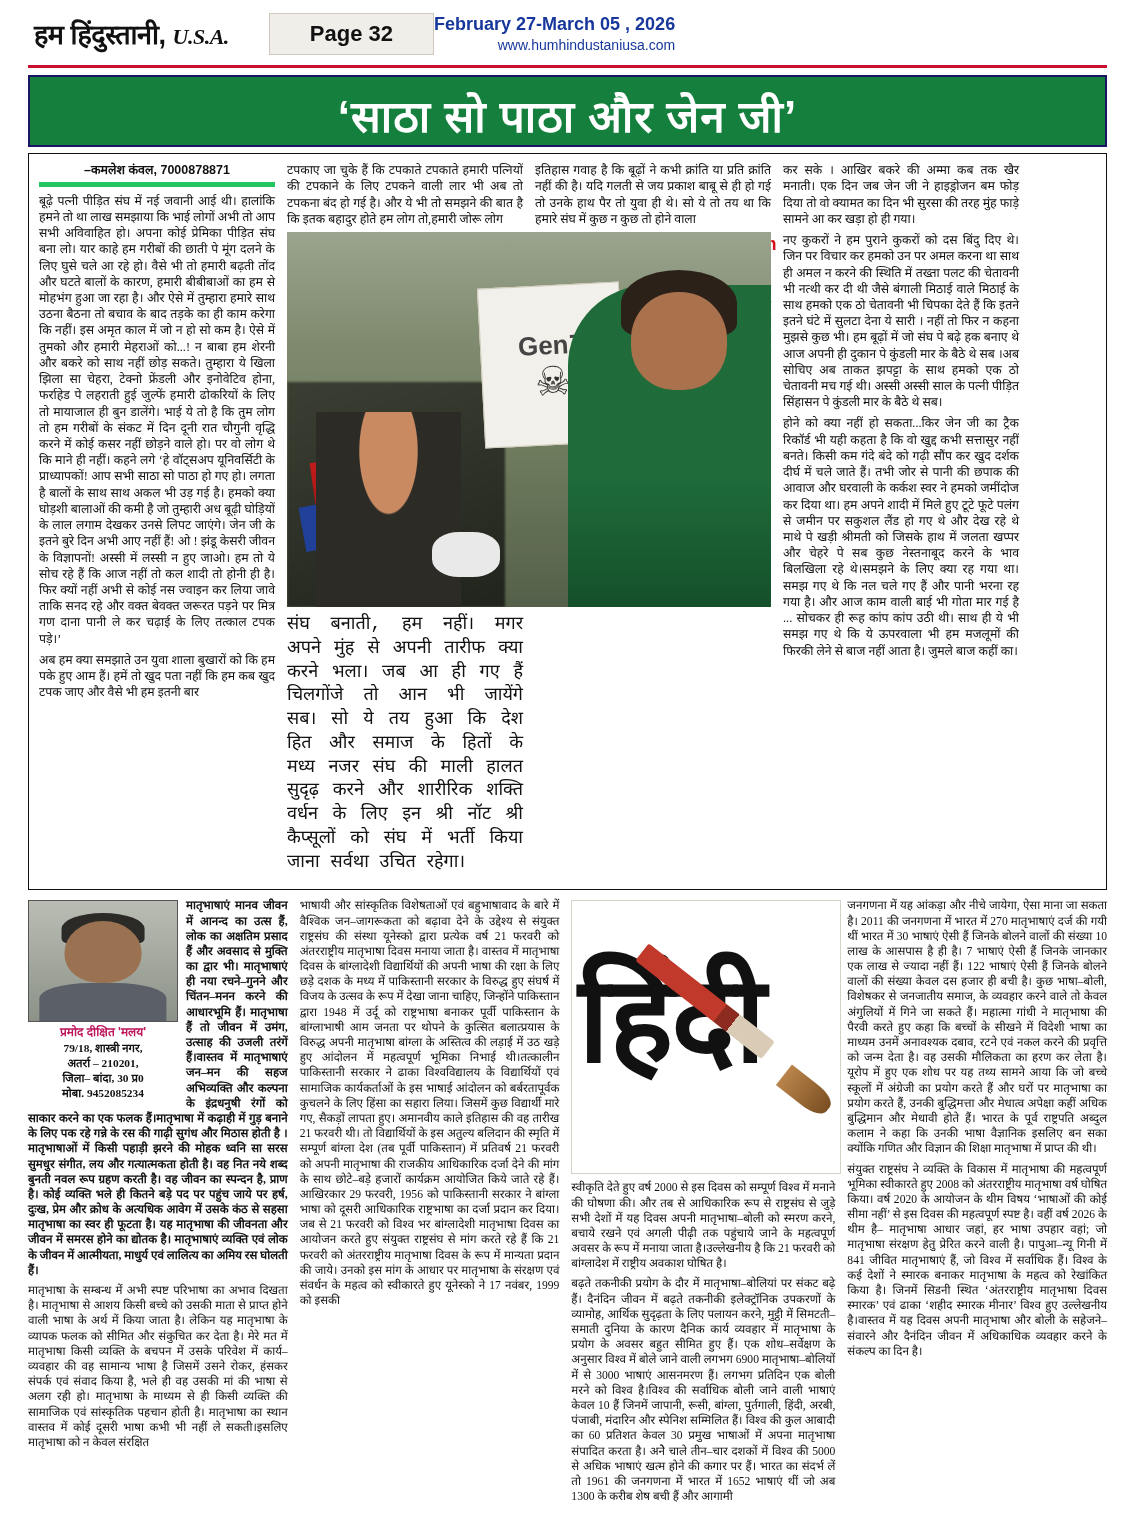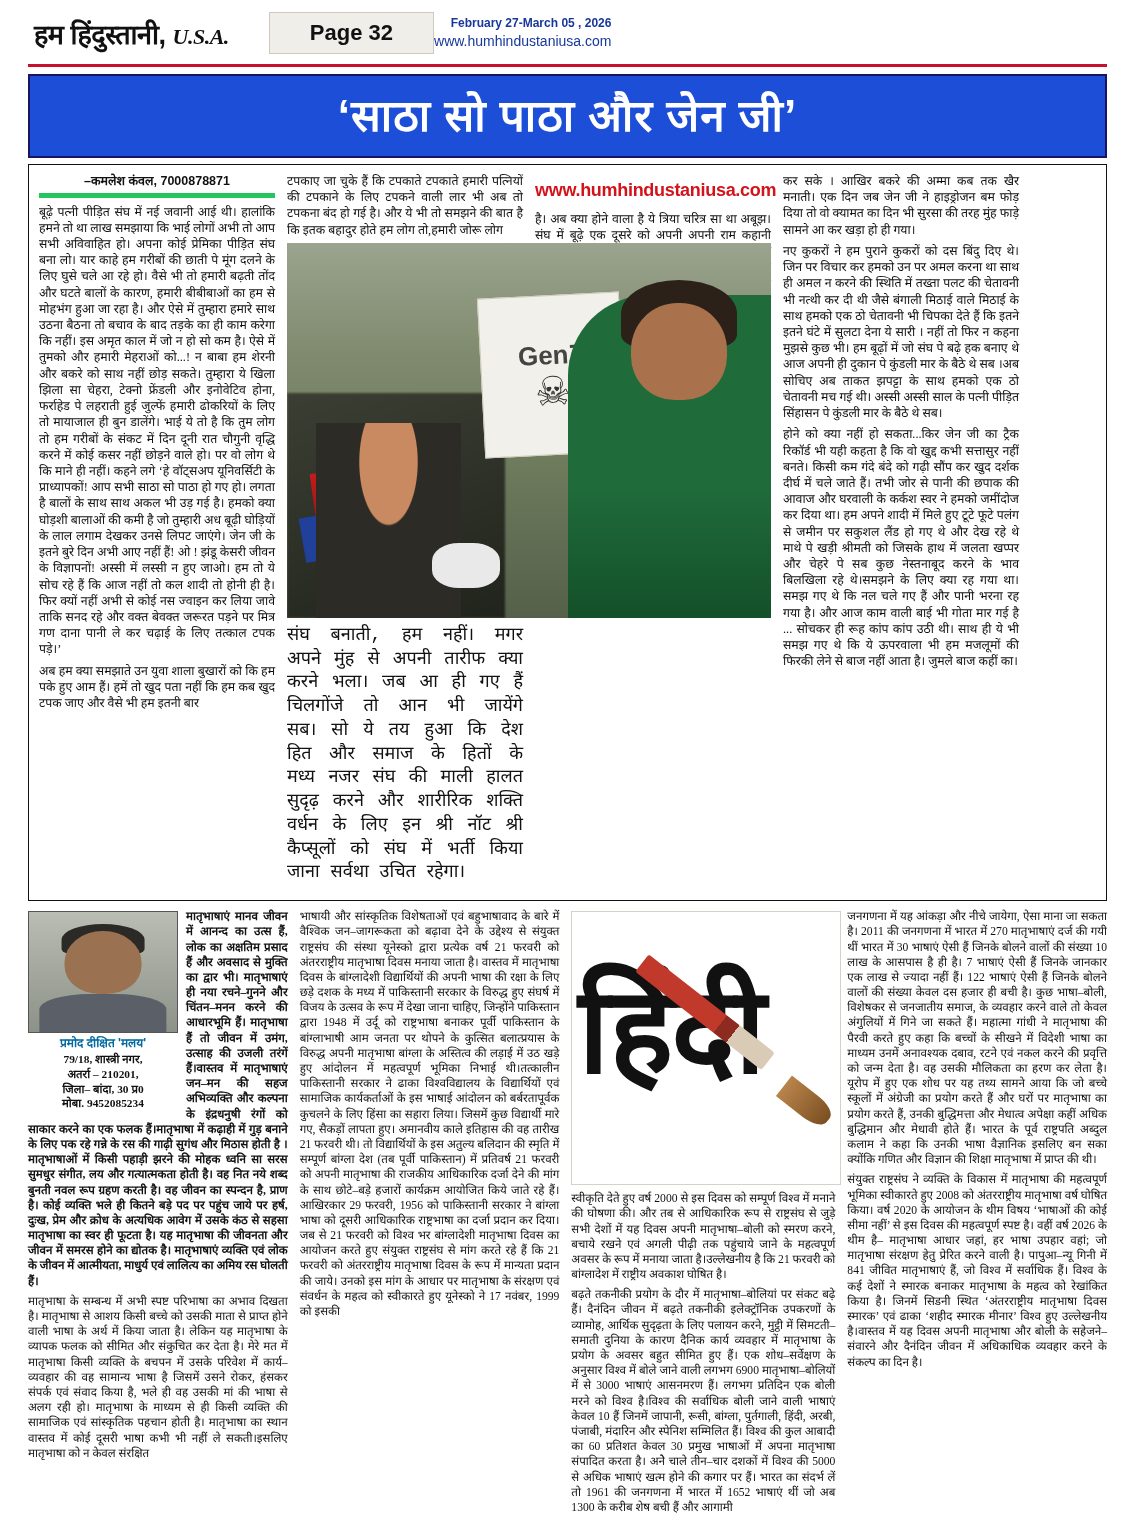--- a/index.html
+++ b/index.html
@@ -48,41 +48,41 @@
     margin-left:40px;
   }
   .mast-right{
     text-align:right;
     line-height:1.35;
     white-space:nowrap;
   }
   .mast-date{
     font-family:"Liberation Sans", sans-serif;
     font-weight:bold;
-    font-size:12px;
+    font-size:18px;
     color:#17379c;
   }
   .mast-url{
     font-family:"Liberation Sans", sans-serif;
     font-size:14px;
     color:#17379c;
   }
   .rule-red{
     height:3px;
     background:#c8102e;
     margin:4px 8px 0 8px;
   }
 
   
   .headline-band{
     margin:7px 8px 0 8px;
-    background:#1d4ed8;
+    background:#15803d;
     border:2px solid #1b1464;
     text-align:center;
-    padding:8px 0 12px 0;
+    padding:8px 0 0 0;
   }
   .headline-band h1{
     margin:0;
     color:#ffffff;
     font-family:"Liberation Sans", sans-serif;
     font-weight:bold;
     font-size:44px;
     letter-spacing:1px;
   }
 
@@ -252,21 +252,21 @@
     width:56%;height:26%;background:#2c2a27;border-radius:50% 50% 20% 20%;
   }
   .author-photo .body{
     position:absolute;left:50%;bottom:0;transform:translateX(-50%);
     width:86%;height:32%;background:#5a5f68;border-radius:40% 40% 0 0;
   }
   .author-name{
     font-family:"Liberation Sans", sans-serif;
     font-weight:bold;
     font-size:12px;
-    color:#0369a1;
+    color:#be185d;
     margin-top:3px;
   }
   .author-meta{
     font-size:11.4px;
     line-height:1.3;
     color:#111;
     font-weight:bold;
   }
 
   .hindi-art{
@@ -356,20 +356,21 @@
           <div class="person-right"></div>
           <div class="hair-right"></div>
           <div class="face-right"></div>
         </div>
       </div>
 
       <p class="photo-caption">संघ बनाती, हम नहीं। मगर अपने मुंह से अपनी तारीफ क्या करने भला। जब आ ही गए हैं चिलगोंजे तो आन भी जायेंगे सब। सो ये तय हुआ कि देश हित और समाज के हितों के मध्य नजर संघ की माली हालत सुदृढ़ करने और शारीरिक शक्ति वर्धन के लिए इन श्री नॉट श्री कैप्सूलों को  संघ में भर्ती किया जाना सर्वथा उचित रहेगा।</p>
     </div>
 
     <div class="col c3">
+      <p>इतिहास गवाह है कि बूढ़ों ने कभी क्रांति या प्रति क्रांति नहीं की है। यदि गलती से जय प्रकाश बाबू से ही हो गई तो उनके हाथ पैर तो युवा ही थे। सो ये तो तय था कि हमारे संघ में कुछ न कुछ तो होने वाला</p>
       <div class="watermark">www.humhindustaniusa.com</div>
       <p>है। अब क्या होने वाला है ये त्रिया चरित्र सा था अबूझ। संघ में बूढ़े एक दूसरे को अपनी अपनी राम कहानी सुनाकर दिल के छाले फोड़ते रहते हैं ।अब ये ज्यादा दिन चलने वाला नहीं है। ये जेन जी कुछ न कुछ बवाल तो जरूर खड़ा करेंगे। अरे जब मुल्कों की सत्ता पलट की तो  जगह जगह से चरमरा गए  इस पी पी एस अर्थात् पत्नी पीड़ित संघ की क्या औकात कि चू भी</p>
     </div>
 
     <div class="col c4">
       <p>कर सके । आखिर बकरे की अम्मा कब तक खैर मनाती। एक दिन जब जेन जी ने हाइड्रोजन बम फोड़ दिया तो वो क्यामत का दिन भी सुरसा की तरह मुंह फाड़े सामने आ कर खड़ा हो ही गया।</p>
       <p>नए कुकरों ने हम पुराने कुकरों को दस बिंदु दिए थे। जिन पर विचार कर हमको उन पर अमल करना था साथ ही  अमल न करने की स्थिति में  तख्ता पलट की चेतावनी भी नत्थी कर दी थी जैसे बंगाली मिठाई वाले मिठाई के साथ हमको एक ठो चेतावनी भी चिपका देते हैं कि इतने इतने घंटे में सुलटा देना ये सारी । नहीं तो फिर न कहना मुझसे कुछ भी। हम बूढ़ों में जो संघ पे बढ़े हक बनाए थे आज अपनी ही दुकान पे कुंडली मार के बैठे थे  सब ।अब सोचिए अब ताकत झपट्टा  के साथ हमको एक ठो चेतावनी मच गई थी। अस्सी अस्सी साल के पत्नी पीड़ित सिंहासन पे कुंडली मार के बैठे थे  सब।</p>
       <p>होने को क्या नहीं हो सकता...किर जेन जी का ट्रैक रिकॉर्ड भी यही कहता है कि वो खुद्द कभी सत्तासुर नहीं बनते। किसी कम गंदे बंदे को गढ़ी सौंप कर खुद दर्शक दीर्घ में चले जाते हैं। तभी जोर से पानी की छपाक की आवाज और घरवाली के कर्कश स्वर ने हमको जमींदोज कर दिया था। हम अपने शादी में मिले हुए टूटे फूटे पलंग से जमीन पर सकुशल लैंड हो गए थे और  देख रहे थे  माथे पे खड़ी श्रीमती को जिसके हाथ में जलता खप्पर और चेहरे पे सब कुछ नेस्तनाबूद करने के भाव  बिलखिला रहे थे।समझने के लिए क्या रह गया था। समझ गए थे कि नल चले गए हैं और पानी भरना रह गया है। और आज काम वाली बाई भी गोता मार गई है ... सोचकर ही रूह कांप कांप उठी थी। साथ ही ये भी समझ गए थे कि ये ऊपरवाला भी हम मजलूमों की फिरकी लेने से बाज नहीं आता है। जुमले बाज कहीं का।</p>
     </div>
   </div>

